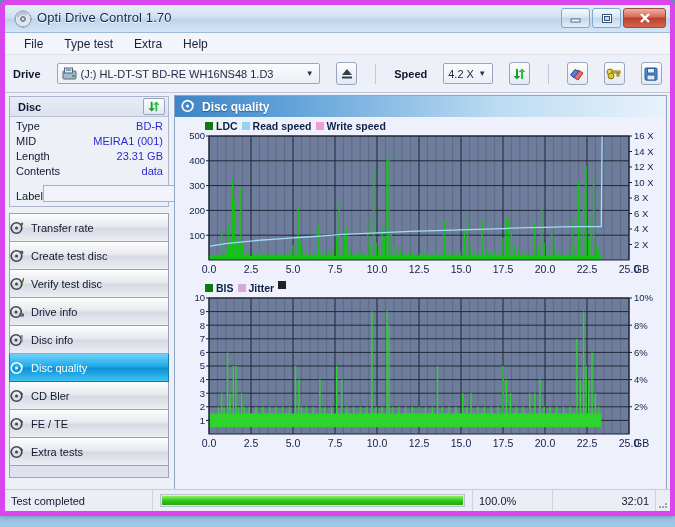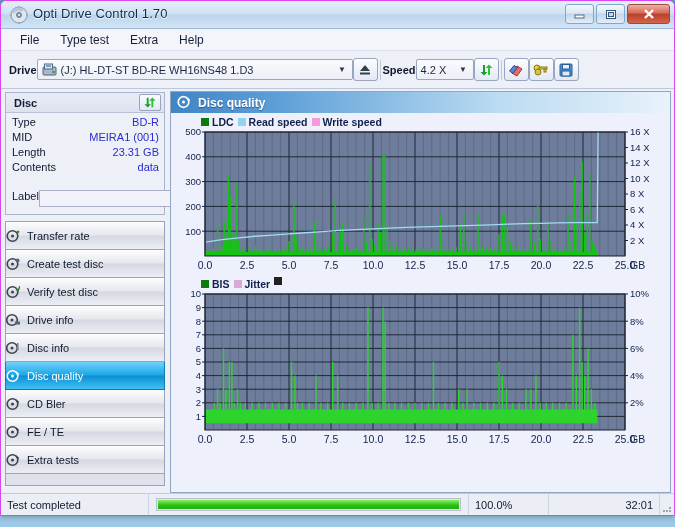--- a/index.html
+++ b/index.html
@@ -5,21 +5,21 @@
   * { box-sizing: border-box; margin:0; padding:0; }
   html,body { width:675px; height:527px; overflow:hidden; }
   body {
     font-family: "Liberation Sans", sans-serif;
     font-size: 11px;
     background: linear-gradient(180deg,#6a9fd0 0%,#4c86bd 40%,#6fa8d6 70%,#9ec9e6 100%);
   }
   
   #window {
     position:absolute; left:0; top:0; width:675px; height:516px;
-    border:1px solid #d946ef;
+    border:5px solid #d946ef;
     border-radius:6px 6px 0 0;
     background:#eef0f8;
     box-shadow:0 0 6px rgba(0,0,0,.35);
     overflow:hidden;
   }
   
   #titlebar {
     position:relative; height:28px;
     background:linear-gradient(180deg,#e6eff9 0%,#cfe0f2 48%,#bcd4ec 52%,#d4e5f6 100%);
     border-bottom:1px solid #9dbbd9;
@@ -46,21 +46,21 @@
   
   #menubar {
     height:22px; background:#f3f5fb; border-bottom:1px solid #dfe3ee;
     display:flex; align-items:center; padding-left:10px; gap:3px;
   }
   .menu-item { padding:7px 9px; font-size:12px; color:#16203a; }
 
   
   #toolbar {
     height:38px; background:#eef0f8;
-    display:flex; align-items:center; padding:0 8px; gap:0;
+    display:flex; align-items:center; padding:0 8px; gap:16px;
     border-bottom:1px solid #bcc6dd;
   }
   .tb-label { font-weight:bold; font-size:11px; color:#101830; }
   .combo {
     height:21px; border:1px solid #9aa6c0; border-radius:2px;
     background:linear-gradient(180deg,#fafbfe,#eceff7);
     display:flex; align-items:center; padding:0 2px 0 4px; position:relative;
   }
   .combo .cb-text { font-size:11px; color:#1d2540; white-space:nowrap; }
   .combo .cb-arrow {
@@ -88,21 +88,21 @@
   .disc-head .dh-title { font-weight:bold; font-size:11px; color:#111a33; padding-left:5px; }
   .disc-head .dh-btn {
     margin-left:auto; width:22px; height:17px; border:1px solid #98a3bd; border-radius:2px;
     background:linear-gradient(180deg,#fbfcff,#e2e7f3); display:flex; align-items:center; justify-content:center;
   }
   .disc-rows { padding:3px 5px 4px 6px; }
   .drow { display:flex; height:15px; font-size:11px; }
   .drow .k { color:#101830; }
   .drow .v { margin-left:auto; color:#2a2ad0; }
   .drow .v.link { color:#2a2ad0; }
-  .label-row { display:flex; align-items:flex-start; height:20px; margin-top:14px; }
+  .label-row { display:flex; align-items:flex-end; height:20px; margin-top:2px; }
   .label-row .k { color:#101830; font-size:11px; }
   .label-input {
     flex:1; height:17px; border:1px solid #a7b0c8; background:#f1f2fa;
   }
   .label-btn {
     width:21px; height:19px; border:1px solid #98a3bd; border-radius:2px;
     background:linear-gradient(180deg,#fbfcff,#e2e7f3); display:flex; align-items:center; justify-content:center;
   }
 
   .navlist { margin-top:6px; border-top:1px solid #9aa3bb; }

